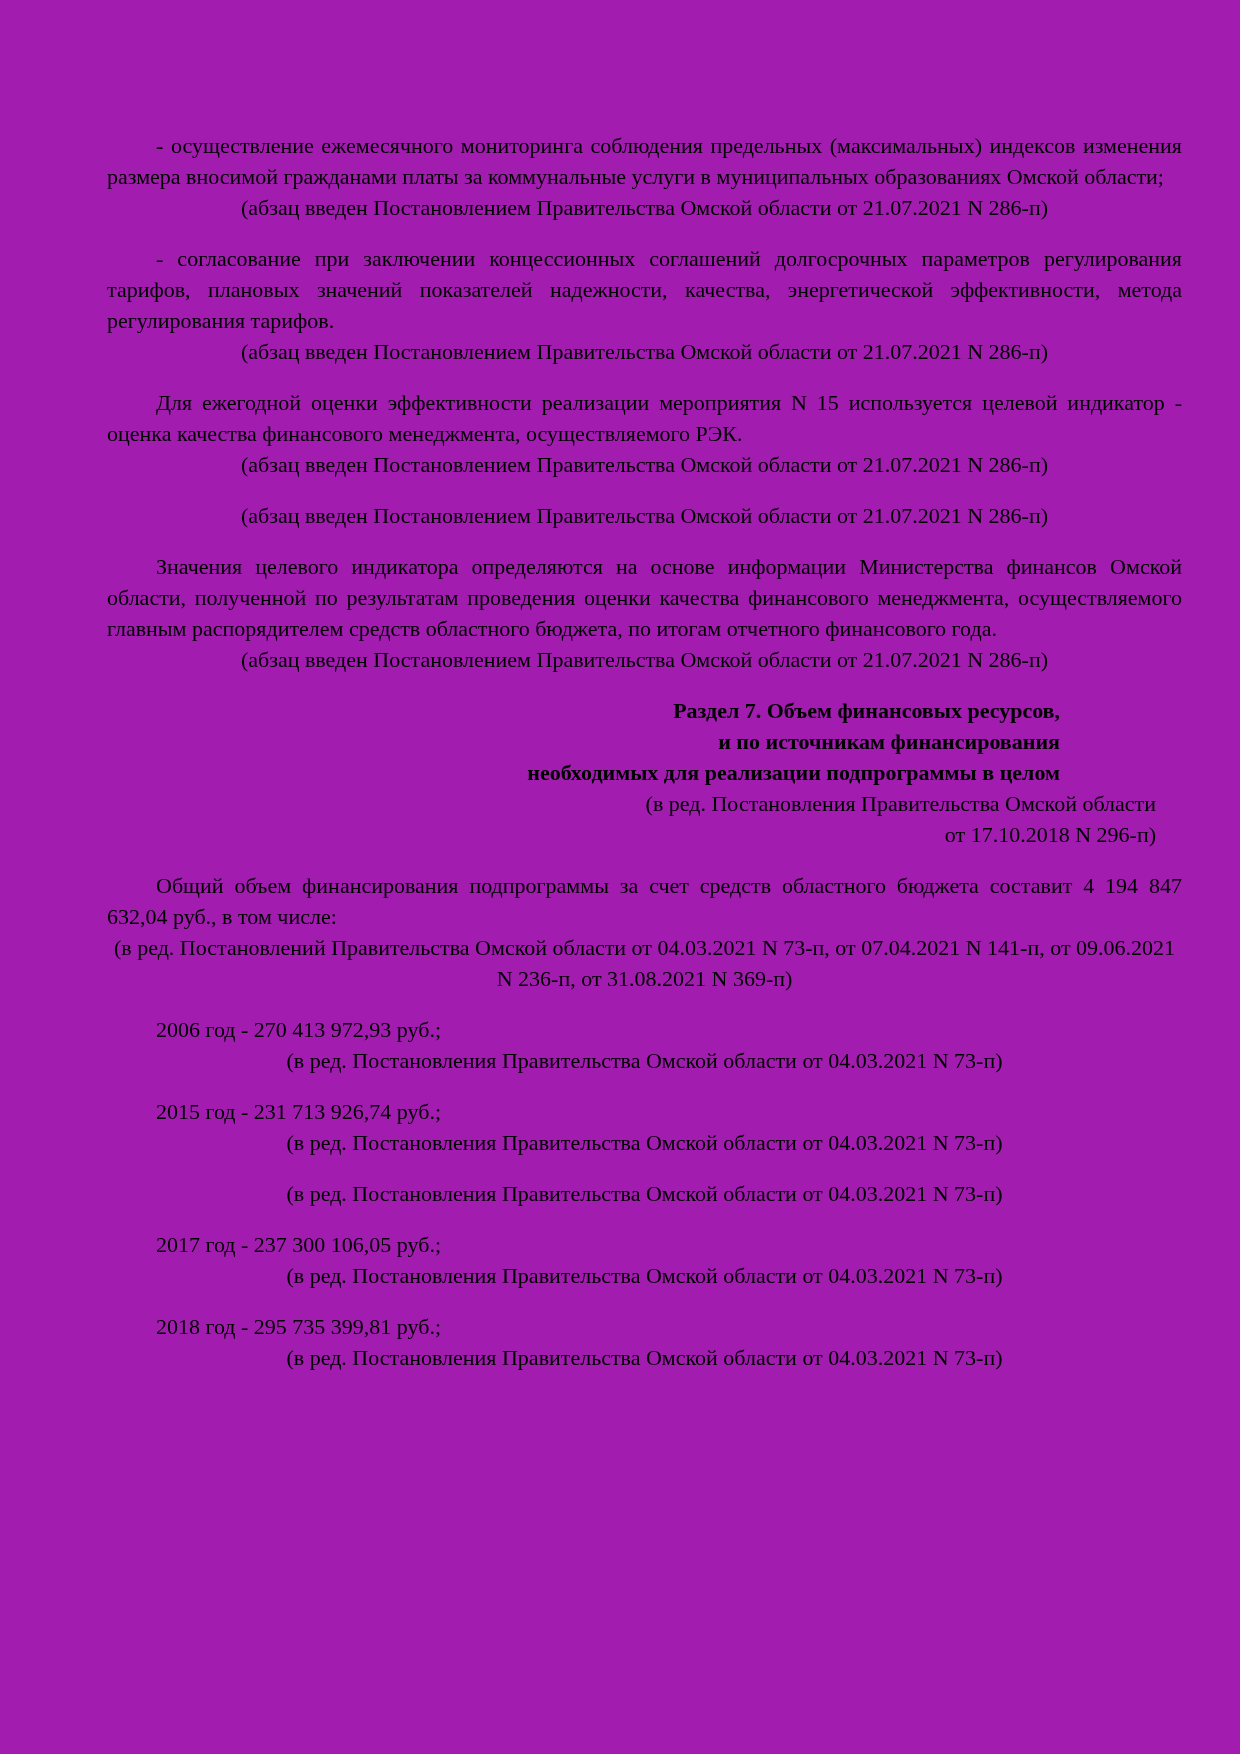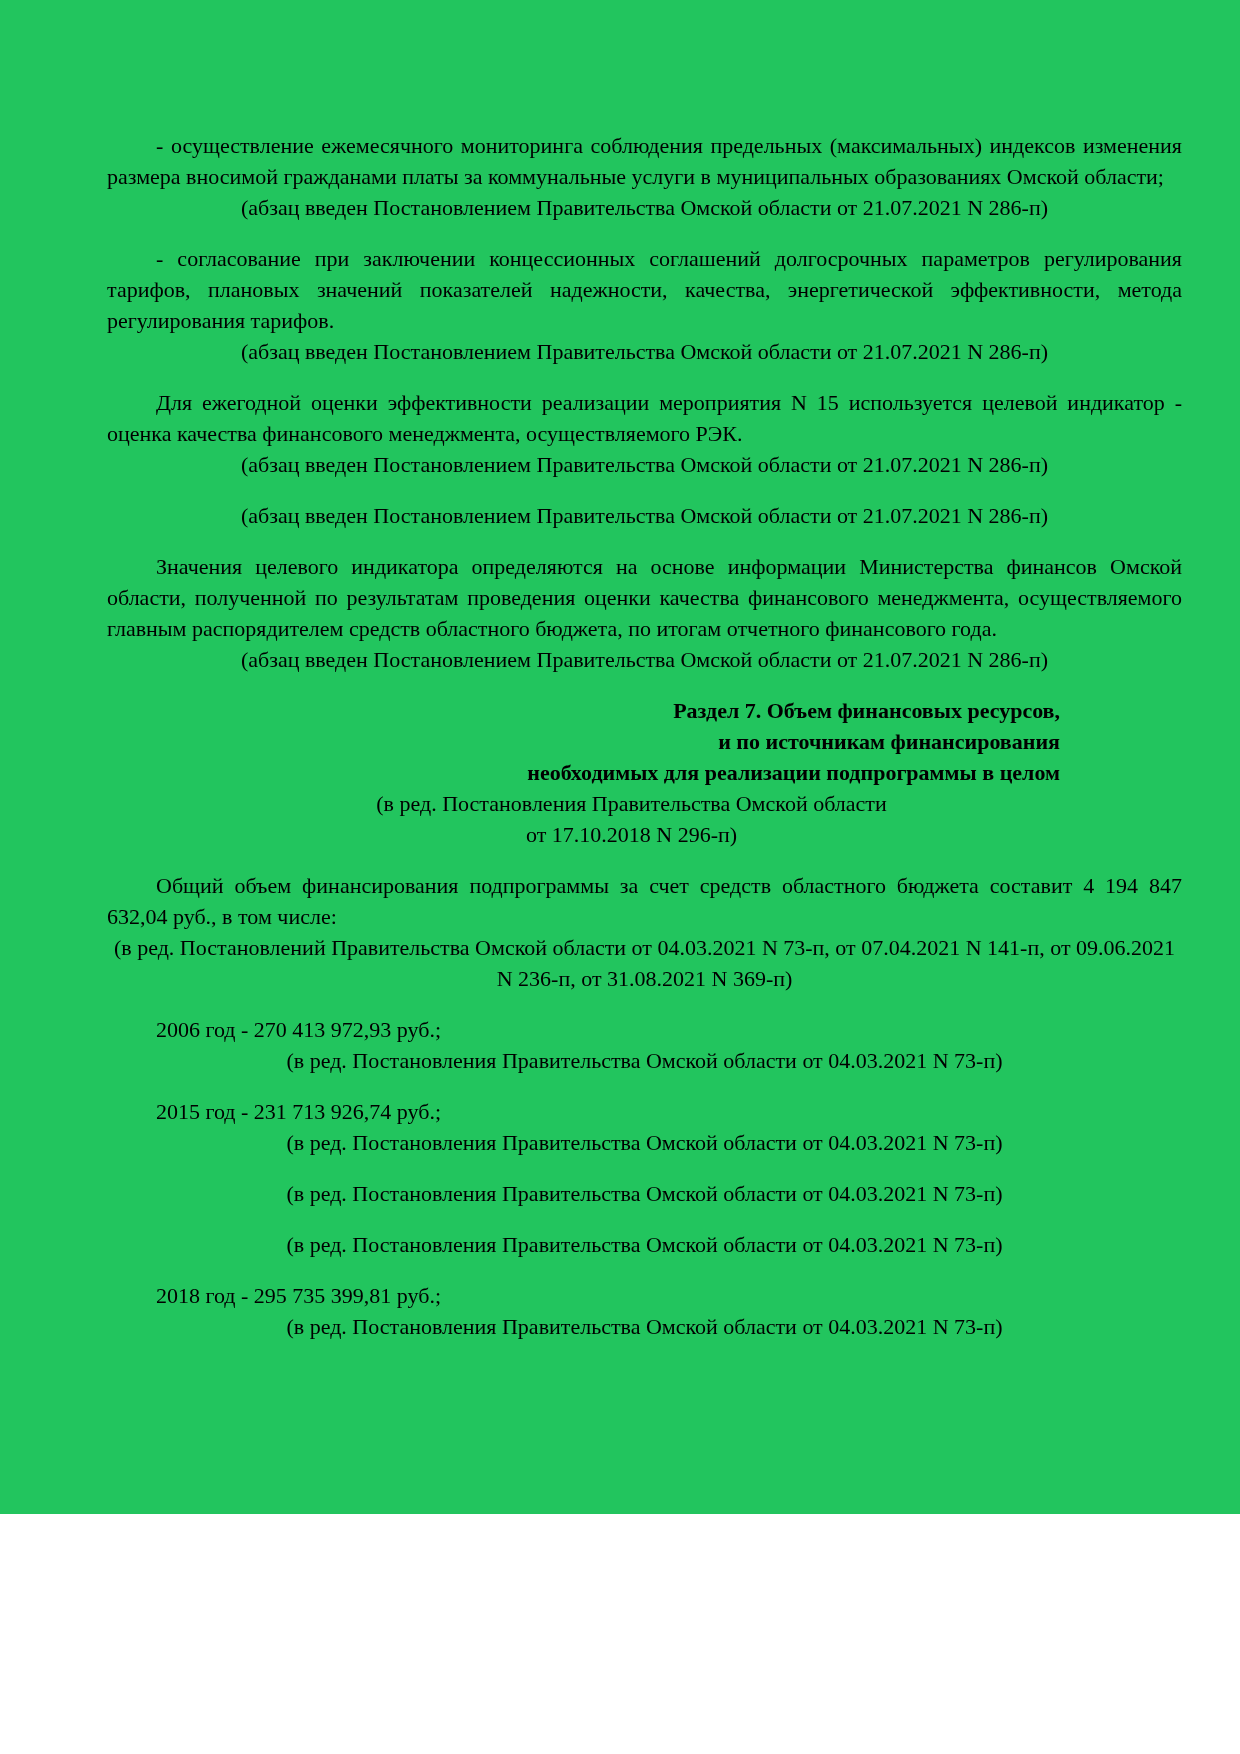--- a/index.html
+++ b/index.html
@@ -3,24 +3,24 @@
 <meta charset="utf-8">
 <style>
   html, body {
     margin: 0;
     padding: 0;
     background: #ffffff;
   }
   .page {
     position: relative;
     width: 1240px;
-    height: 1514px;
+    height: 1754px;
     box-sizing: border-box;
     padding: 130px 58px 40px 107px;
-    background: #22c55e;
+    background: #a21caf;
     font-family: "Liberation Serif", "DejaVu Serif", serif;
     font-size: 22px;
     line-height: 31px;
     color: #000000;
     overflow: hidden;
   }
   .group {
     margin: 0 0 20px 0;
   }
   .para {
@@ -29,21 +29,21 @@
   }
   .note {
     text-align: center;
   }
   .heading-bold {
     font-weight: bold;
     text-align: right;
     margin-right: 122px;
   }
   .heading-sub {
-    text-align: center;
+    text-align: right;
     margin-right: 26px;
   }
 </style>
 </head>
 <body>
 
 <div class="page" id="doc-root">
     <div class="group">
       <div class="para">- осуществление ежемесячного мониторинга соблюдения предельных (максимальных) индексов изменения размера вносимой гражданами платы за коммунальные услуги в муниципальных образованиях Омской области;</div>
       <div class="note">(абзац введен Постановлением Правительства Омской области от 21.07.2021 N 286-п)</div>
@@ -79,19 +79,20 @@
       <div class="note">(в ред. Постановления Правительства Омской области от 04.03.2021 N 73-п)</div>
     </div>
     <div class="group">
       <div class="para">2015 год - 231 713 926,74 руб.;</div>
       <div class="note">(в ред. Постановления Правительства Омской области от 04.03.2021 N 73-п)</div>
     </div>
     <div class="group">
       <div class="note">(в ред. Постановления Правительства Омской области от 04.03.2021 N 73-п)</div>
     </div>
     <div class="group">
+      <div class="para">2017 год - 237 300 106,05 руб.;</div>
       <div class="note">(в ред. Постановления Правительства Омской области от 04.03.2021 N 73-п)</div>
     </div>
     <div class="group">
       <div class="para">2018 год - 295 735 399,81 руб.;</div>
       <div class="note">(в ред. Постановления Правительства Омской области от 04.03.2021 N 73-п)</div>
     </div>
   </div>
 
 </body></html>

